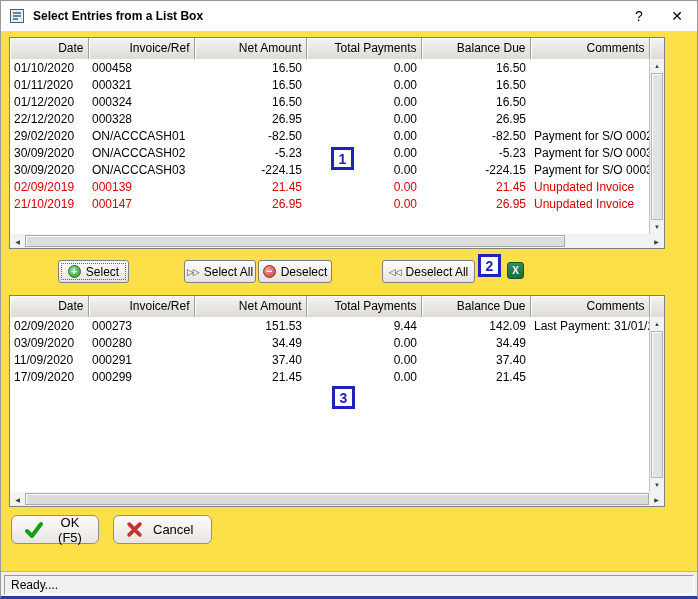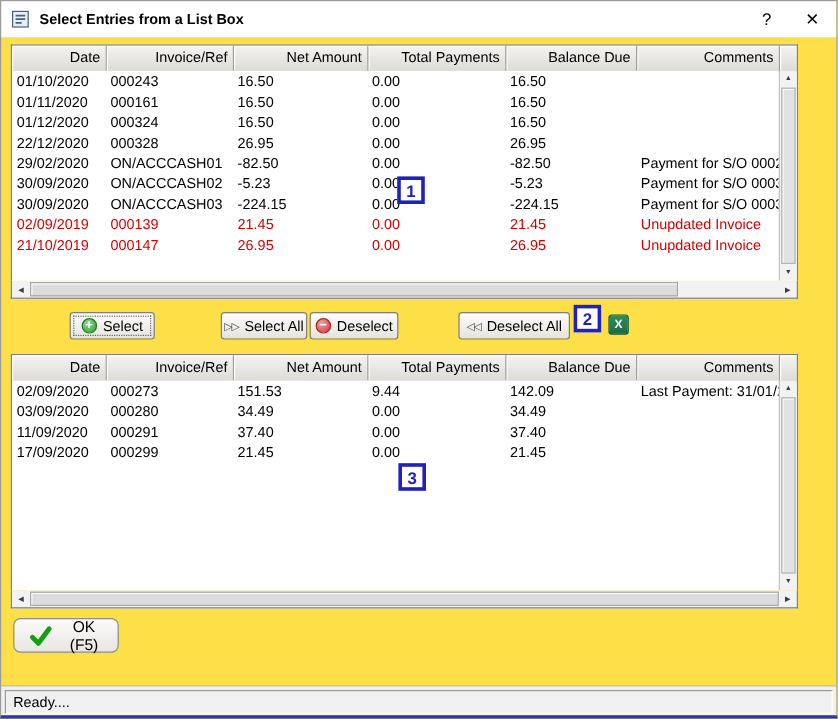--- a/index.html
+++ b/index.html
@@ -32,21 +32,21 @@
   table.hdr{ border-collapse:collapse; table-layout:fixed; width:654px; }
   table.hdr th{ height:21px; background:linear-gradient(#f5f4f2,#dddbd6);
     border-right:1px solid #9f9e9a; border-bottom:1px solid #9f9e9a;
     box-shadow:inset 1px 1px 0 #fff; font-weight:400; padding:0 4px;
     font-size:12px; white-space:nowrap; overflow:hidden; }
   th.l{ text-align:right; } th.r{ text-align:right; }
 
   .grid-body{ position:absolute; top:21px; left:0; right:15px; bottom:0; overflow:hidden; background:#fff; }
   table.grid{ border-collapse:collapse; table-layout:fixed; width:639px; }
   table.grid td{ height:17px; padding:0 4px; font-size:12px; white-space:nowrap; overflow:hidden; }
-  table.grid td.r{ } table.grid td.l{ text-align:left; }
+  table.grid td.r{ text-align:right; } table.grid td.l{ text-align:left; }
   table.grid tr.red td{ color:#d60000; }
 
   
   .vscroll{ position:absolute; top:21px; right:0; bottom:0; width:15px; background:#f2f2f2;
     border-left:1px solid #c3c3c3; display:flex; flex-direction:column; }
   .varrow{ height:14px; flex:0 0 auto; display:flex; align-items:center; justify-content:center;
     font-size:6px; color:#3c3c3c; }
   .vthumb{ flex:1; margin:0 1px; background:#e2e2e2; border:1px solid #b4b4b4;
     box-shadow:inset 1px 1px 0 #fff; }
 
@@ -140,29 +140,29 @@
             <col style="width:78px">
             <col style="width:106px">
             <col style="width:112px">
             <col style="width:115px">
             <col style="width:109px">
             <col style="width:119px">
           </colgroup>
         <tbody>
             <tr>
               <td class="l">01/10/2020</td>
-              <td class="l">000243</td>
+              <td class="l">000458</td>
               <td class="r">16.50</td>
               <td class="r">0.00</td>
               <td class="r">16.50</td>
               <td class="l"></td>
             </tr>
             <tr>
               <td class="l">01/11/2020</td>
-              <td class="l">000161</td>
+              <td class="l">000321</td>
               <td class="r">16.50</td>
               <td class="r">0.00</td>
               <td class="r">16.50</td>
               <td class="l"></td>
             </tr>
             <tr>
               <td class="l">01/12/2020</td>
               <td class="l">000324</td>
               <td class="r">16.50</td>
               <td class="r">0.00</td>
@@ -336,20 +336,28 @@
   <div class="annotation" style="left:331px;top:385px">3</div>
 
   <button class="bigbtn ok">
     <span class="bicon">
       <svg width="20" height="20" viewBox="0 0 20 20">
           <path d="M3 11 L8 16 L17 4" fill="none" stroke="#12a012" stroke-width="4" stroke-linecap="round" stroke-linejoin="round"></path>
         </svg>
     </span>
     <span>OK (F5)</span>
   </button>
+  <button class="bigbtn cancel">
+    <span class="bicon">
+      <svg width="17" height="17" viewBox="0 0 16 16">
+          <path d="M3 3 L13 13 M13 3 L3 13" stroke="#cf2e2e" stroke-width="3.6" stroke-linecap="round"></path>
+        </svg>
+    </span>
+    <span>Cancel</span>
+  </button>
 
   <div class="statusbar">
     <div class="status-panel">
       <span>Ready....</span>
     </div>
   </div>
 
 </div>
 
 </body></html>

